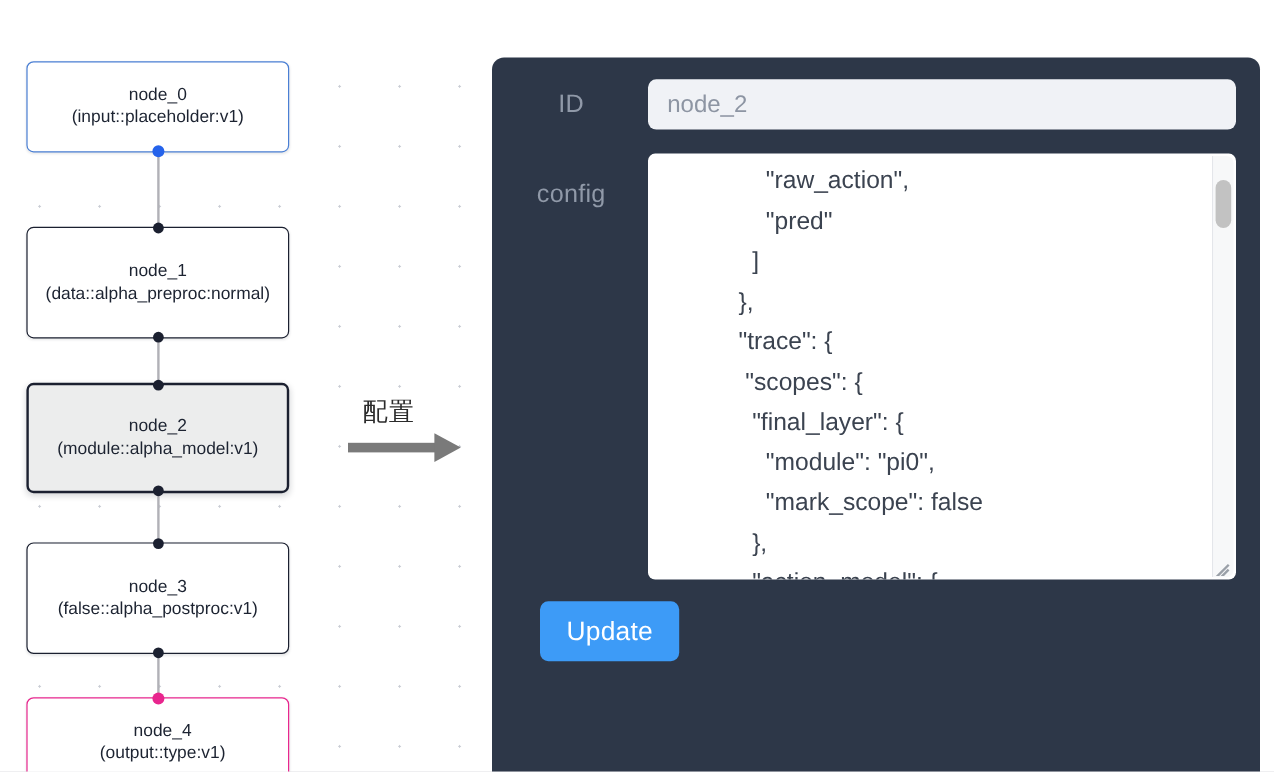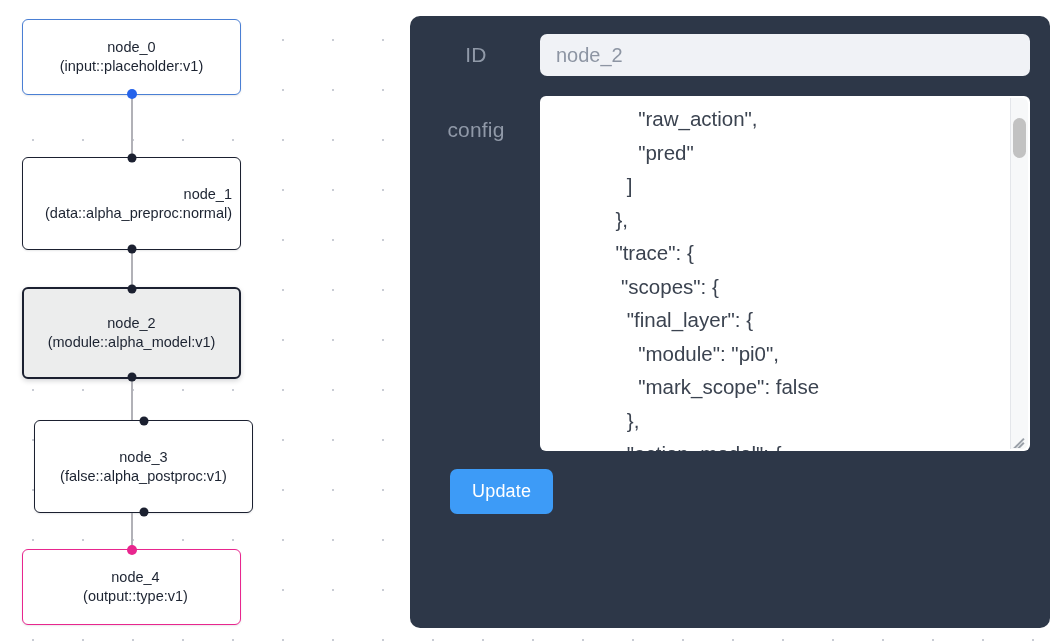--- a/index.html
+++ b/index.html
@@ -11,20 +11,21 @@
     width: 1062px;
     height: 643px;
     overflow: hidden;
     font-family: "Liberation Sans", sans-serif;
   }
   #root {
     position: relative;
     width: 1062px;
     height: 606px;
     background: #ffffff;
+    margin-top: 32px;
   }
 
   
   #canvas {
     position: absolute;
     left: 0;
     top: 0;
     width: 1062px;
     height: 643px;
     background-color: #ffffff;
@@ -227,21 +228,21 @@
   }
   #ta-resize::before { width: 15px; left: 0px; top: 11px; }
   #ta-resize::after  { width: 9px;  left: 5px; top: 13px; }
 
   #update-button {
     margin-left: 20px;
     background: #3d9bf7;
     color: #ffffff;
     border: none;
     border-radius: 7px;
-    font-size: 18px;
+    font-size: 22px;
     font-family: "Liberation Sans", sans-serif;
     padding: 12px 22px;
     cursor: pointer;
     letter-spacing: .2px;
   }
 </style>
 </head>
 <body>
 
 <div id="root">
@@ -252,48 +253,53 @@
     <div class="edge" style="top:250px;height:37px;"></div>
     <div class="edge" style="top:379px;height:41px;"></div>
     <div class="edge" style="top:513px;height:36px;"></div>
 
     <div class="node input" style="left:22px;top:19px;width:219px;height:76px;">
       <span class="nlabel">node_0</span>
       <span class="ntype">(input::placeholder:v1)</span>
       <span class="handle bottom blue"></span>
     </div>
 
-    <div class="node" style="left:22px;top:157px;width:219px;height:93px;align-items:flex-end;">
+    <div class="node" style="left:22px;top:157px;width:219px;height:93px;">
       <span class="nlabel">node_1</span>
       <span class="ntype">(data::alpha_preproc:normal)</span>
       <span class="handle top"></span>
       <span class="handle bottom"></span>
     </div>
 
     <div class="node selected" style="left:22px;top:287px;width:219px;height:92px;">
       <span class="nlabel">node_2</span>
       <span class="ntype">(module::alpha_model:v1)</span>
       <span class="handle top"></span>
       <span class="handle bottom"></span>
     </div>
 
-    <div class="node" style="left:34px;top:420px;width:219px;height:93px;">
+    <div class="node" style="left:22px;top:420px;width:219px;height:93px;">
       <span class="nlabel">node_3</span>
       <span class="ntype">(false::alpha_postproc:v1)</span>
       <span class="handle top"></span>
       <span class="handle bottom"></span>
     </div>
 
     <div class="node output" style="left:22px;top:549px;width:219px;height:76px;padding-left:16px;">
       <span class="nlabel">node_4</span>
       <span class="ntype">(output::type:v1)</span>
       <span class="handle top pink"></span>
     </div>
   </div>
 
+  <div id="arrow-group">
+    <div id="arrow-caption">配置</div>
+    <div id="arrow-shaft"></div>
+    <div id="arrow-head"></div>
+  </div>
 
   <div id="panel">
 
     <div class="field-row">
       <div class="field-label">ID</div>
       <input class="field-input" id="id-input" type="text" readonly="" value="node_2" style="">
     </div>
 
 
     <div class="config-row">

